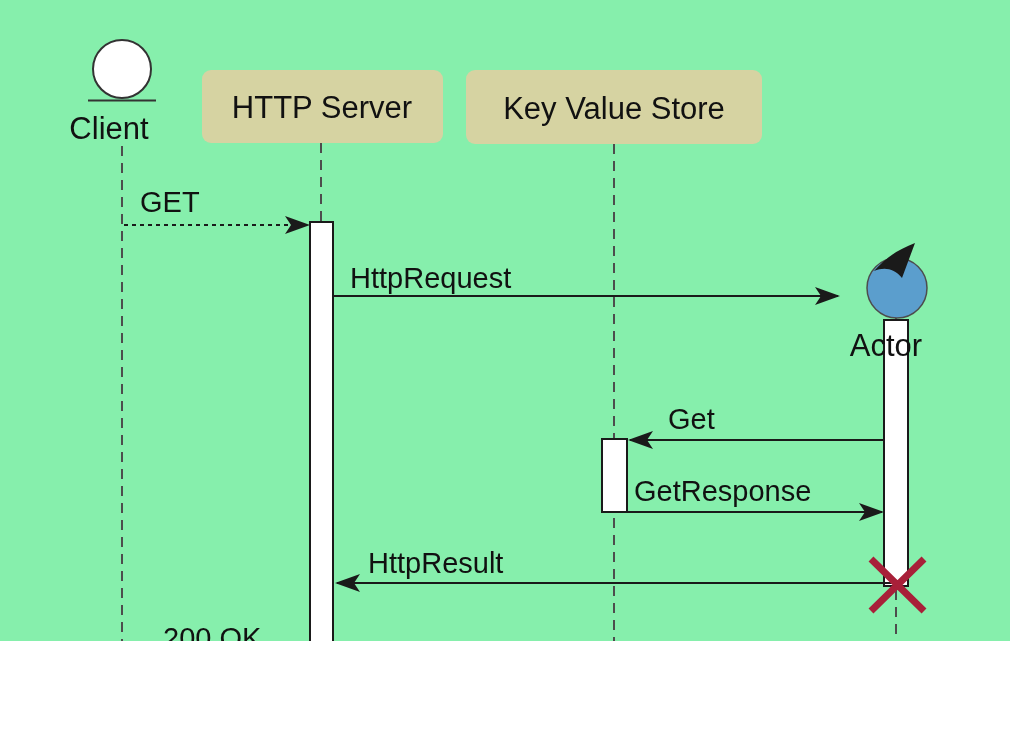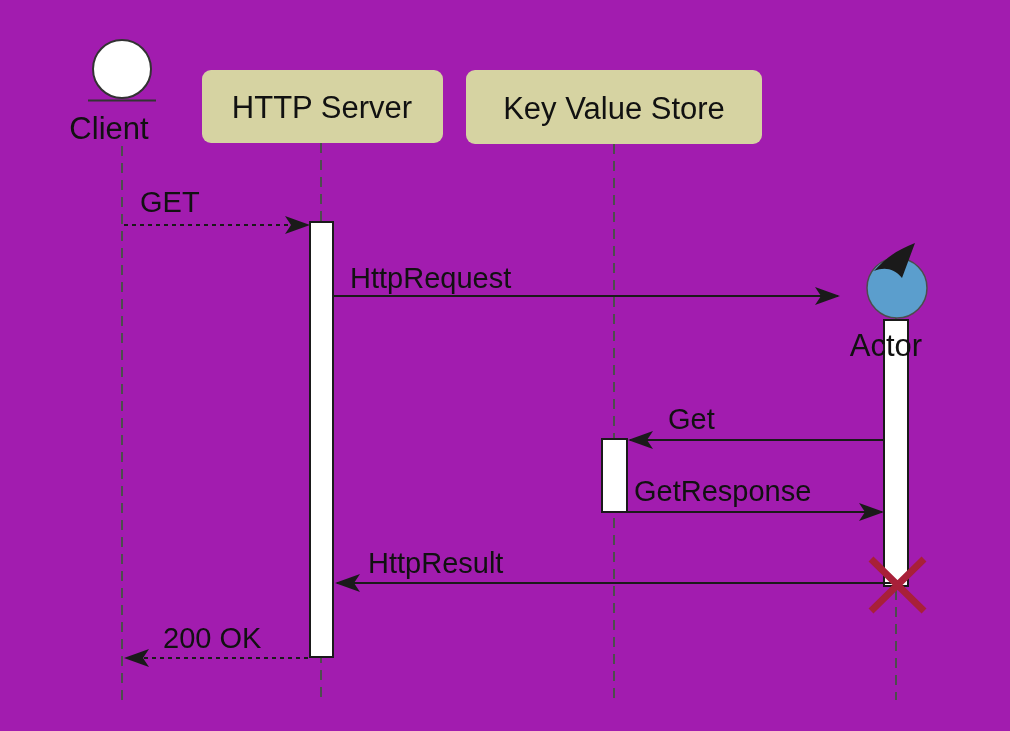--- a/index.html
+++ b/index.html
@@ -1,20 +1,20 @@
 <!DOCTYPE html>
 <html><head>
 <meta charset="utf-8">
 <style>
   html, body { margin: 0; padding: 0; background: #ffffff; }
   .stage {
     position: relative;
     width: 1010px;
-    height: 731px;
-    background: #a21caf;
+    height: 641px;
+    background: #86efac;
     overflow: hidden;
   }
   svg { display: block; }
   text {
     font-family: "Liberation Sans", "DejaVu Sans", sans-serif;
     fill: #111111;
   }
   .pname  { font-size: 31px; }
   .msg    { font-size: 29px; }
   .lifeline {

